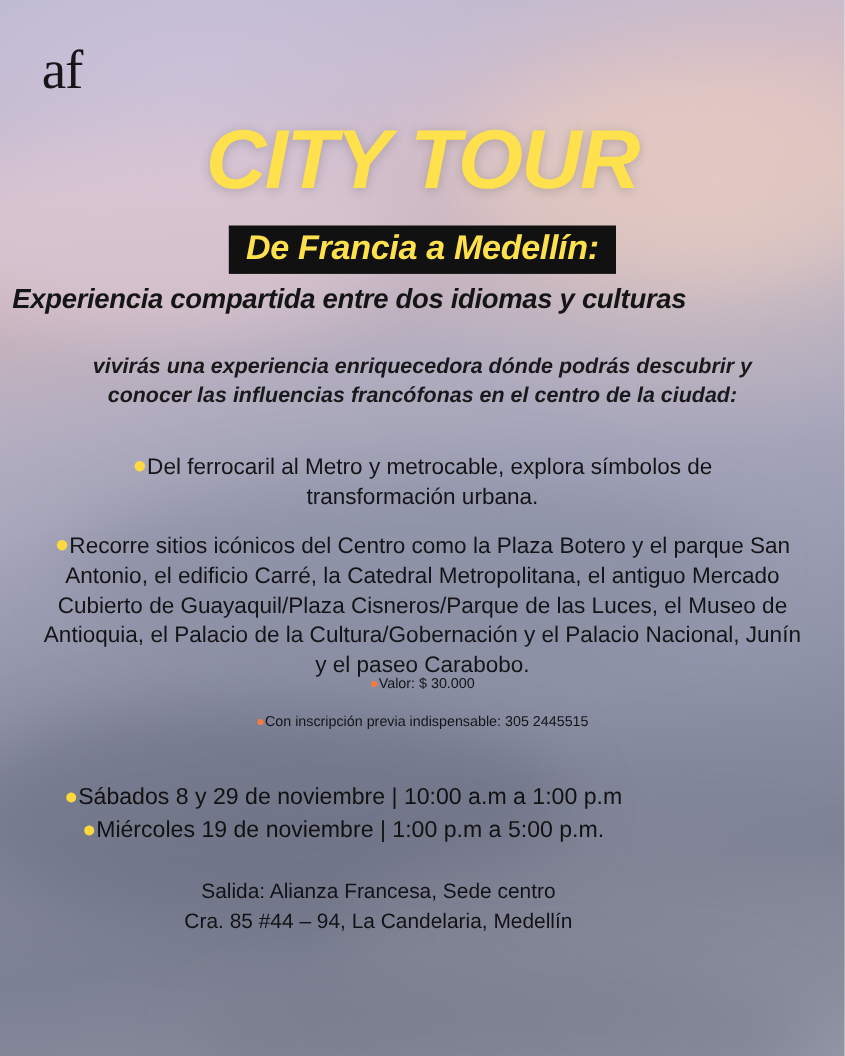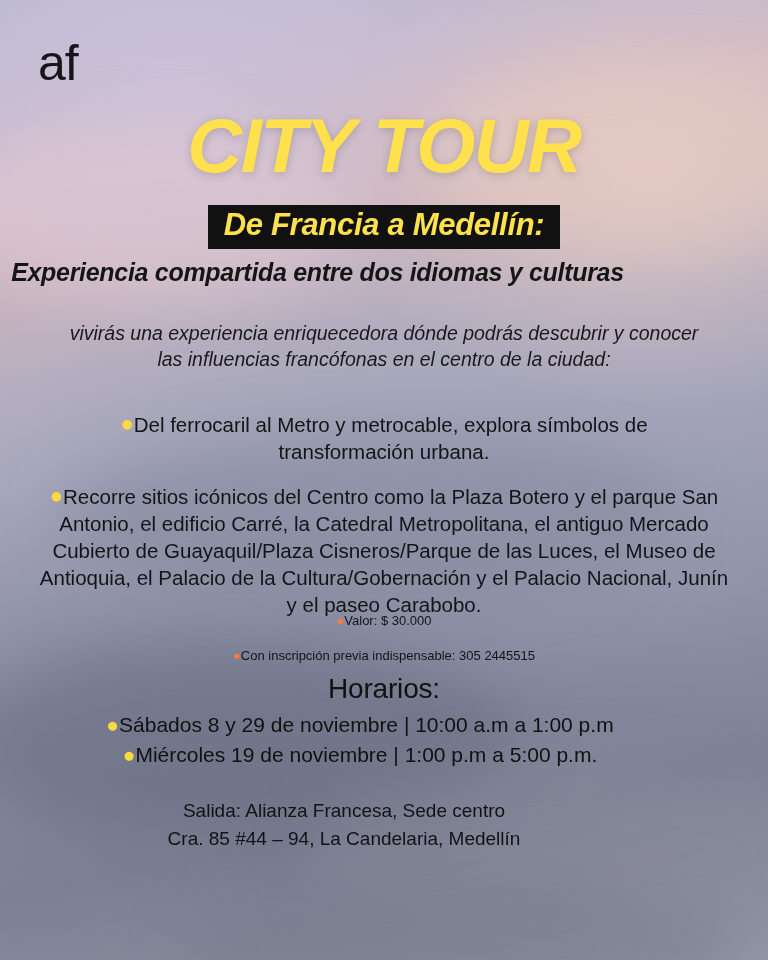--- a/index.html
+++ b/index.html
@@ -54,21 +54,21 @@
     z-index: 2;
     width: 768px;
     height: 960px;
     color: #1b1b1b;
     text-align: center;
   }
   .logo {
     position: absolute;
     left: 38px;
     top: 38px;
-    font-family: Liberation Sans, sans-serif;
+    font-family: Liberation Serif, serif;
     font-size: 50px;
     font-weight: 400;
     letter-spacing: -1px;
     color: #15151a;
     line-height: 1;
   }
   .title {
     position: absolute;
     top: 108px;
     left: 0;
@@ -109,21 +109,21 @@
     color: #151515;
     letter-spacing: -0.3px;
   }
   .intro {
     position: absolute;
     top: 320px;
     left: 60px;
     width: 648px;
     font-size: 19.5px;
     font-style: italic;
-    font-weight: normal;
+    font-weight: bold;
     color: #19191c;
     line-height: 1.35;
   }
   .bullets {
     position: absolute;
     top: 385px;
     left: 26px;
     width: 716px;
   }
   .bullet {
@@ -162,21 +162,20 @@
     width: 768px;
     font-size: 28px;
     color: #111;
     letter-spacing: -0.2px;
   }
   .horarios {
     position: absolute;
     top: 710px;
     left: 0;
     width: 624px;
-    padding-left: 48px;
   }
   .hor-line {
     font-size: 21px;
     color: #111;
     line-height: 1.42;
   }
   .address {
     position: absolute;
     top: 797px;
     left: 0;
@@ -222,21 +221,20 @@
 
     <div class="price-block">
       <div class="price-line">
         <span class="dot dot-orange">●</span><span>Valor: $ 30.000</span>
       </div>
       <div class="price-line">
         <span class="dot dot-orange">●</span><span>Con inscripción previa indispensable: 305 2445515</span>
       </div>
     </div>
 
-    <div class="horarios-head">Horarios:</div>
 
     <div class="horarios">
       <div class="hor-line">
         <span class="dot dot-yellow">●</span><span>Sábados 8 y 29 de noviembre | 10:00 a.m a 1:00 p.m</span>
       </div>
       <div class="hor-line">
         <span class="dot dot-yellow">●</span><span>Miércoles 19 de noviembre | 1:00 p.m a 5:00 p.m.</span>
       </div>
     </div>
 

